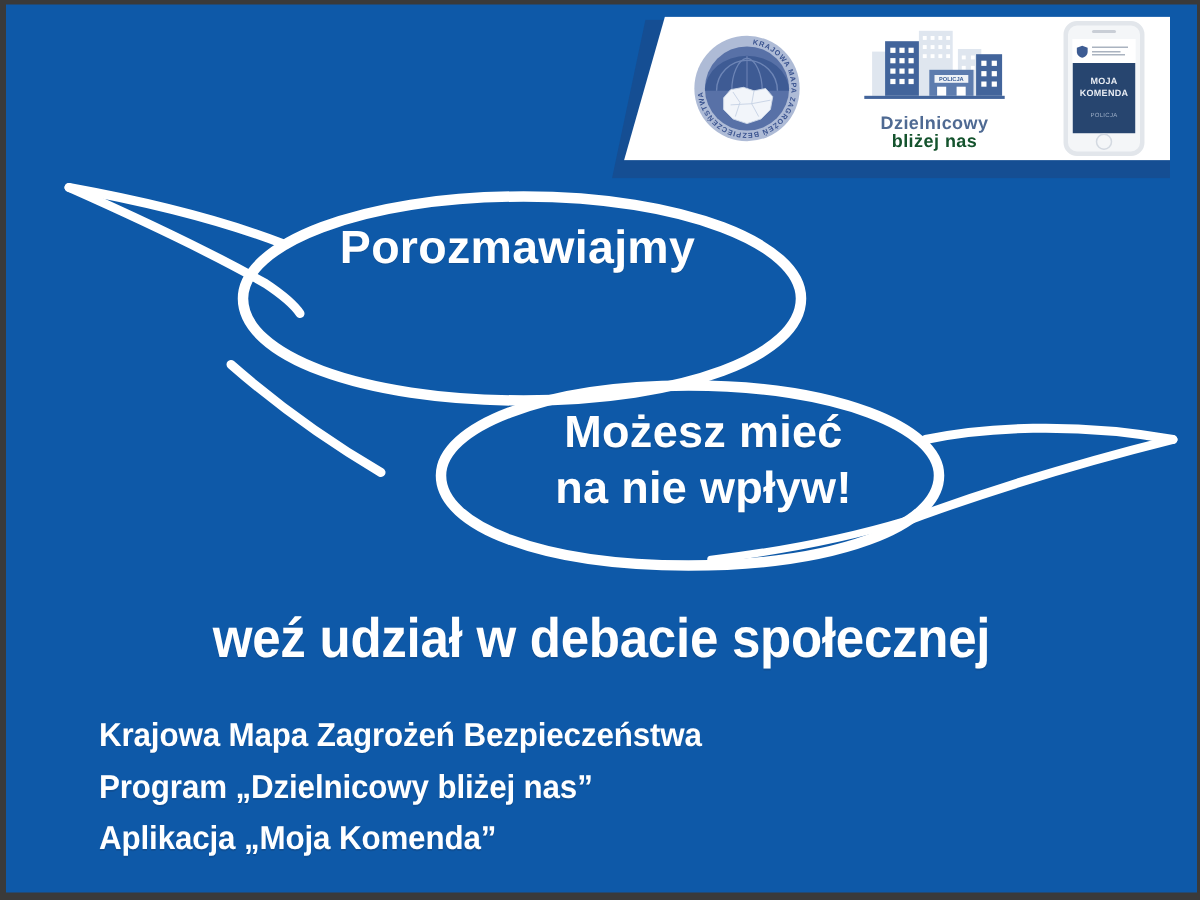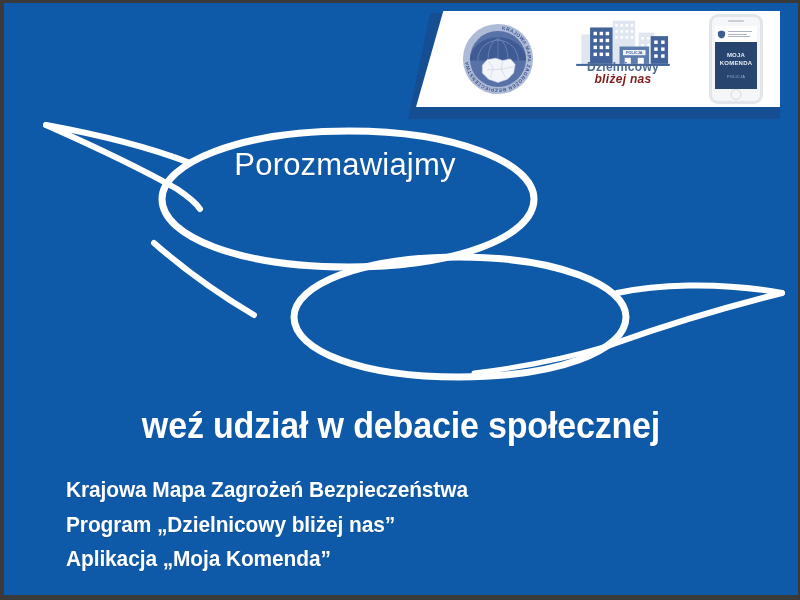--- a/index.html
+++ b/index.html
@@ -64,28 +64,28 @@
   .dz-logo {
     position: relative;
     width: 104px;
     height: 84px;
     flex: 0 0 auto;
   }
   .dz-caption {
     position: absolute;
     left: 0;
     right: 0;
-    bottom: 16px;
+    bottom: 1px;
     text-align: center;
     color: #4f6a93;
     font-weight: bold;
     line-height: 1.02;
   }
   .dz-caption .l1 { font-size: 12px; letter-spacing: .3px; display:block; }
-  .dz-caption .l2 { font-size: 12px; letter-spacing: .3px; display:block; color:#7f1d1d;font-style:italic; }
+  .dz-caption .l2 { font-size: 12px; letter-spacing: .3px; display:block; color:#14532d; }
 
   
   .phone {
     position: relative;
     width: 54px;
     height: 90px;
     border: 3px solid #e2e6eb;
     border-radius: 9px;
     background: #f4f6f8;
     box-sizing: border-box;
@@ -162,21 +162,21 @@
     inset: 0;
     z-index: 3;
     pointer-events: none;
   }
   .bubble-layer svg { display: block; }
 
   .bubble-text {
     position: absolute;
     z-index: 4;
     color: #ffffff;
-    font-weight: normal;
+    font-weight: bold;
     text-align: center;
     line-height: 1.22;
     text-shadow: 0 1px 0 rgba(20,60,110,.35);
   }
   #bubble1-text {
     left: 176px;
     top: 143px;
     width: 330px;
     font-size: 31px;
     letter-spacing: .2px;
@@ -375,20 +375,24 @@
         </g>
 
       </g>
     </svg>
   </div>
 
   <div class="bubble-text" id="bubble1-text">
     <span>Porozmawiajmy</span><br>
   </div>
 
+  <div class="bubble-text" id="bubble2-text">
+    <span>Możesz mieć</span><br>
+    <span>na nie wpływ!</span>
+  </div>
 
   <div class="headline">weź udział w debacie społecznej</div>
 
   <div class="info-list">
     <div>Krajowa Mapa Zagrożeń Bezpieczeństwa</div>
     <div>Program „Dzielnicowy bliżej nas”</div>
     <div>Aplikacja „Moja Komenda”</div>
   </div>
 
 </div>

